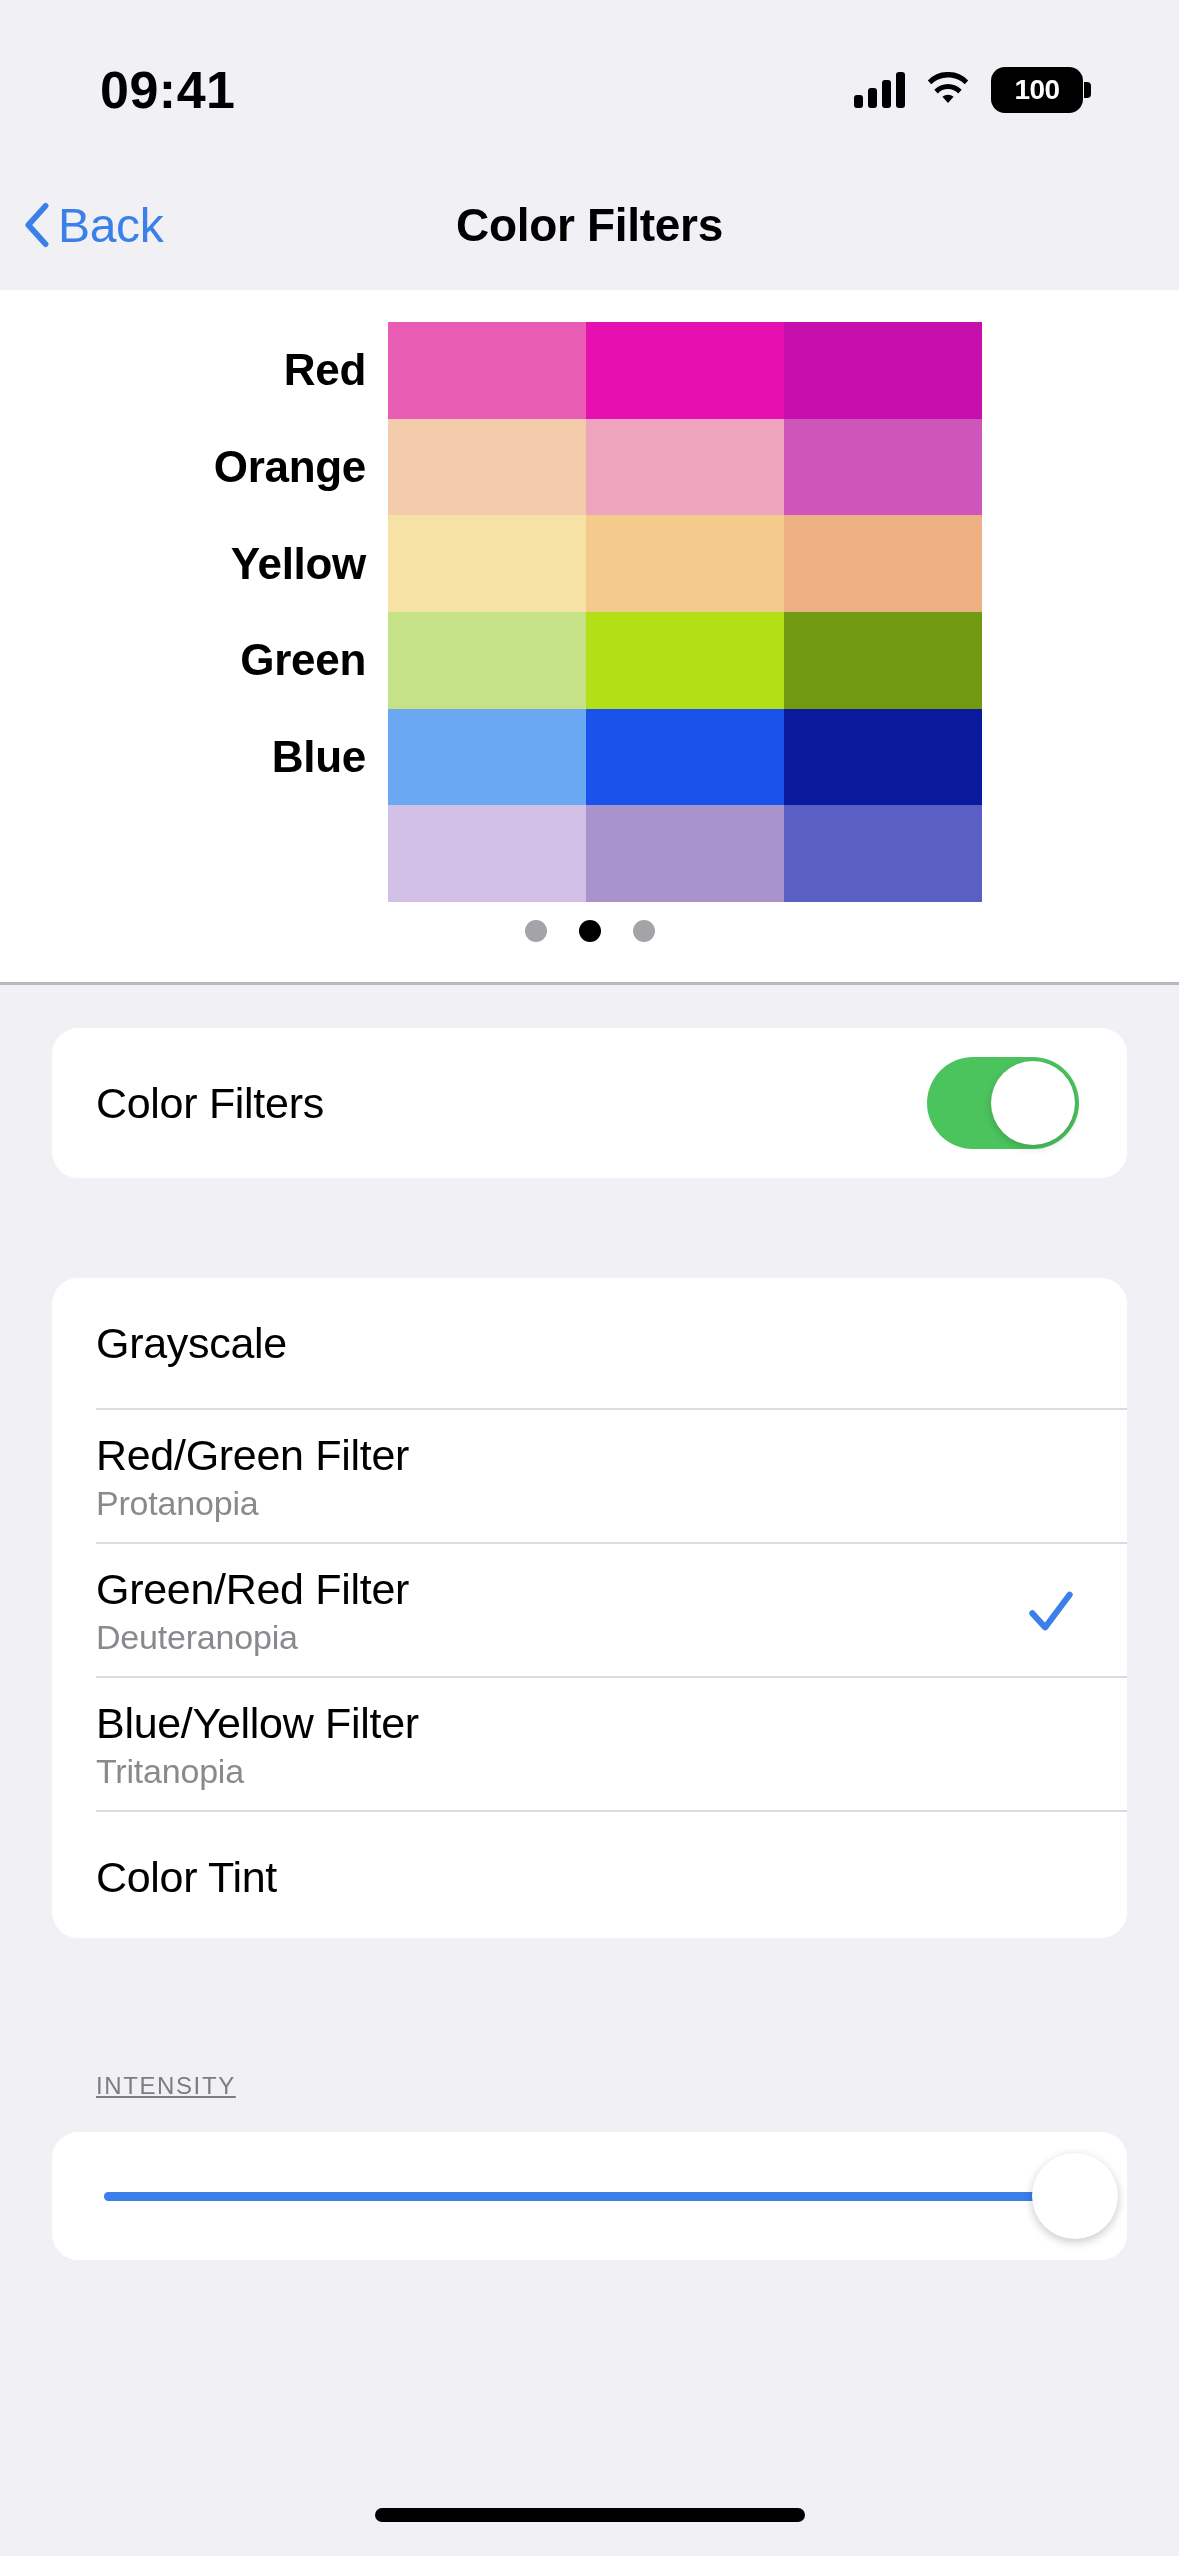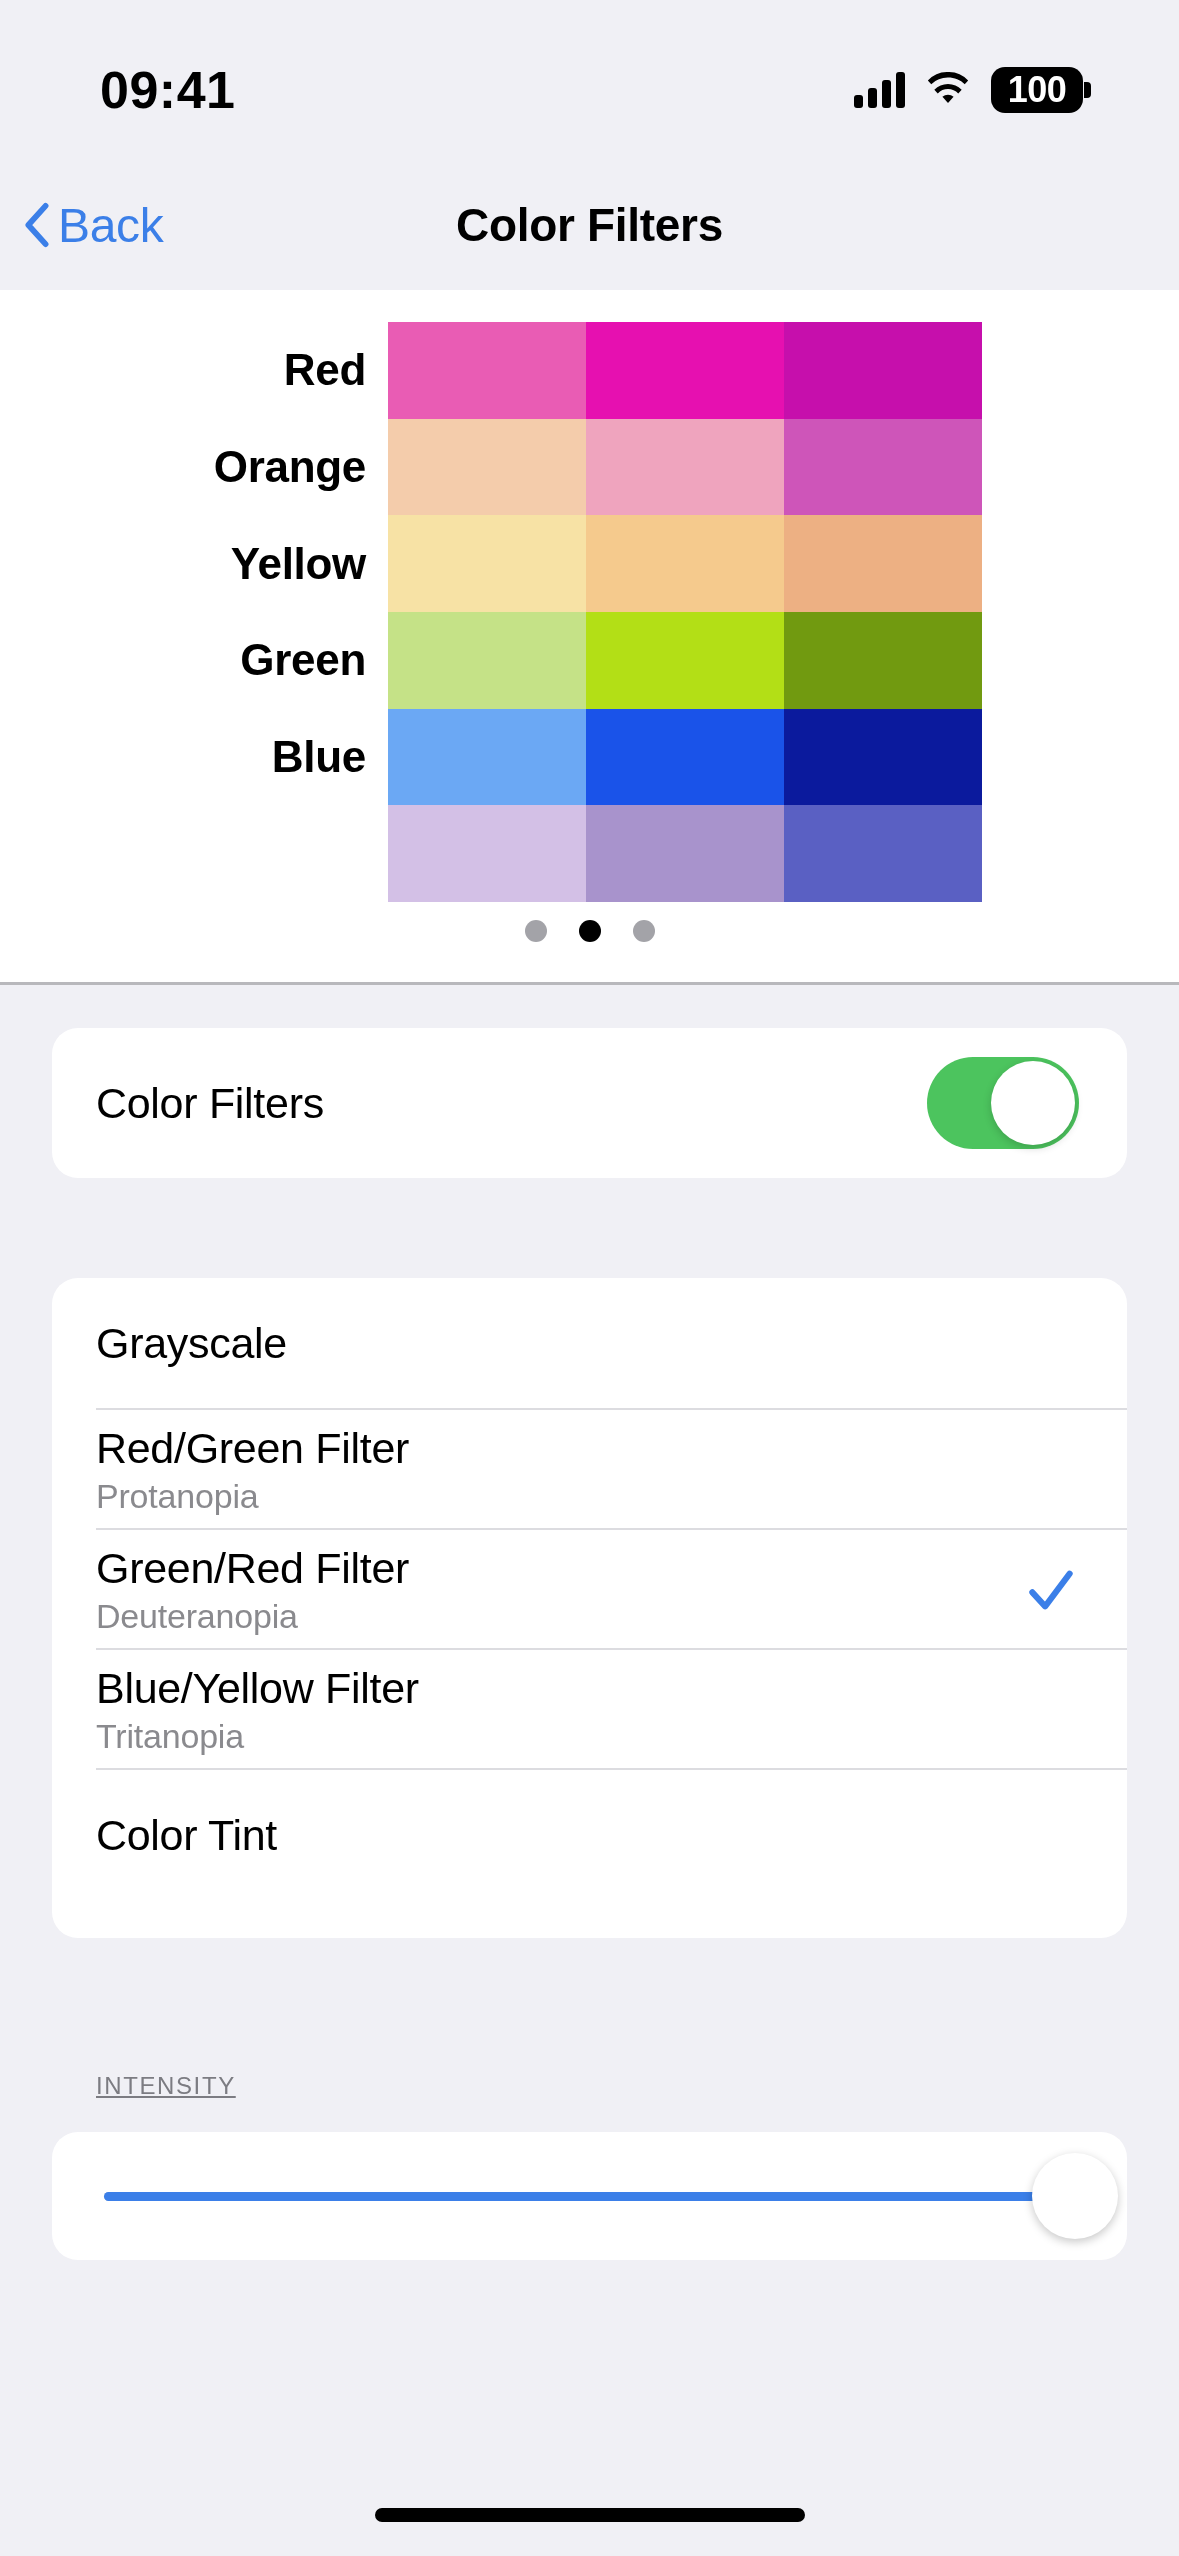--- a/index.html
+++ b/index.html
@@ -27,21 +27,21 @@
   .signal-bars i { display:block; width:9px; background:#000; border-radius:3px; }
   .signal-bars i:nth-child(1){ height:13px; }
   .signal-bars i:nth-child(2){ height:20px; }
   .signal-bars i:nth-child(3){ height:28px; }
   .signal-bars i:nth-child(4){ height:36px; }
   .wifi-icon { width:46px; height:36px; }
   .battery-pill {
     position:relative; width:92px; height:46px; background:#000;
     border-radius:14px; display:flex; align-items:center; justify-content:center;
   }
-  .battery-pill span { color:#fff; font-size:36px; font-weight:700; letter-spacing:-0.5px; }
+  .battery-pill span { color:#fff; font-size:28px; font-weight:700; letter-spacing:-0.5px; }
   .battery-pill::after {
     content:""; position:absolute; right:-8px; top:15px;
     width:7px; height:16px; background:#000;
     border-radius:0 4px 4px 0;
   }
 
   
   .navbar {
     position:absolute; top:160px; left:0; width:1179px; height:130px;
   }
@@ -107,21 +107,21 @@
     position:absolute; top:4px; right:4px; width:84px; height:84px;
     background:#fff; border-radius:50%;
     box-shadow:0 3px 8px rgba(0,0,0,0.18);
   }
 
   .card-filters { top:1278px; height:660px; overflow:hidden; }
   .filter-row {
     position:relative; height:132px; display:flex; align-items:center;
     justify-content:space-between; padding:0 48px 0 44px; cursor:pointer;
   }
-  .filter-row.two-line { height:120px; }
+  .filter-row.two-line { height:134px; }
   .filter-texts { display:flex; flex-direction:column; justify-content:center; gap:8px; }
   .filter-name { font-size:43px; color:#000; letter-spacing:-0.3px; line-height:1.05; }
   .filter-sub { font-size:34px; color:#8A8A8E; letter-spacing:-0.2px; line-height:1.05; }
   .row-sep {
     position:absolute; left:44px; right:0; bottom:0; height:2px; background:#DCDCE0;
   }
   .check-icon { width:56px; height:56px; flex:none; }
 
   .section-header {
     position:absolute; left:96px; top:2072px;

